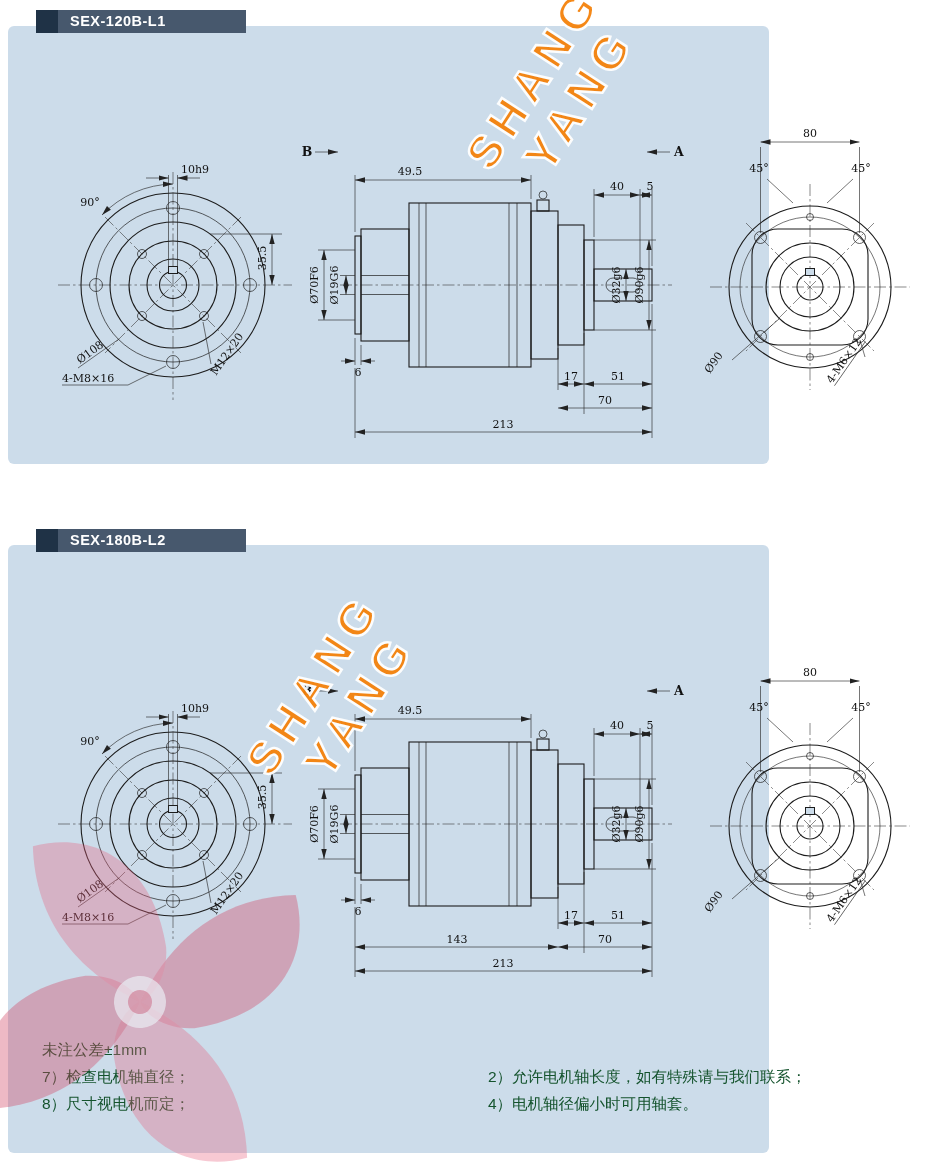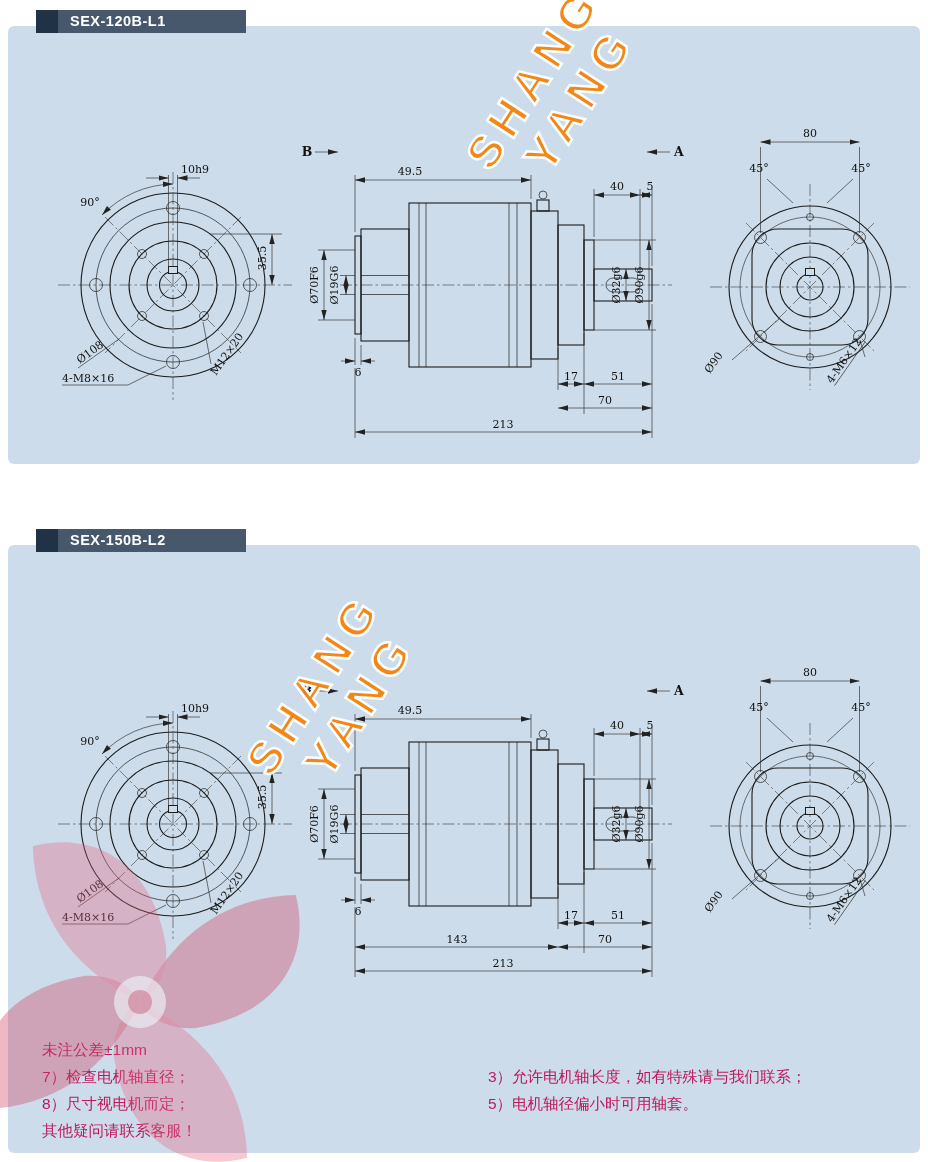--- a/index.html
+++ b/index.html
@@ -1,18 +1,18 @@
 <!DOCTYPE html>
 <html><head>
 <meta charset="utf-8">
 <style>
   html,body{margin:0;padding:0;}
   body{width:928px;height:1162px;background:#ffffff;position:relative;overflow:hidden;
        font-family:"Liberation Sans",sans-serif;}
-  .panel{position:absolute;left:8px;width:912px;background:#ccdcea;border-radius:6px;}
+  .panel{position:absolute;left:8px;width:761px;background:#ccdcea;border-radius:6px;}
   #panel-0{top:26px;height:438px;}
   #panel-1{top:545px;height:608px;}
   .title-bar{position:absolute;left:28px;top:-16px;display:flex;height:23px;z-index:4;}
   .tb-accent{width:22px;background:#1f3246;}
   .tb-main{background:#47586d;color:#fff;font-weight:bold;font-size:14.5px;line-height:23px;
            padding:0 16px 0 12px;letter-spacing:.5px;min-width:160px;}
   .drawing{position:absolute;left:2px;top:6px;width:908px;height:430px;}
   #panel-1 .drawing{top:26px;}
   #panel-0 .only-l2{display:none;}
 
@@ -20,21 +20,21 @@
   .ol{fill:none;stroke:#1c1c1c;stroke-width:1.1;}
   .olt{fill:none;stroke:#1c1c1c;stroke-width:0.7;}
   .tl{fill:none;stroke:#2b2b2b;stroke-width:0.65;}
   .cl{fill:none;stroke:#3a3a3a;stroke-width:0.6;stroke-dasharray:12 3 2.5 3;}
   .kw{fill:#ccdcea;stroke:#1c1c1c;stroke-width:1;}
   text.d{font-family:"DejaVu Serif",serif;font-size:11px;fill:#111;text-anchor:middle;}
   text.d.s{text-anchor:start;}
   text.d.big{font-size:12.5px;font-weight:bold;}
 
   .notes{position:absolute;left:34px;top:492px;display:grid;grid-template-columns:446px auto;
-         row-gap:1px;font-size:15.5px;color:#be185d;line-height:26px;z-index:3;}
+         row-gap:1px;font-size:15.5px;color:#14532d;line-height:26px;z-index:3;}
   .notes div{white-space:nowrap;}
 
   .wm{position:absolute;z-index:6;pointer-events:none;color:#f5820b;opacity:.95;
       font:800 46px "Liberation Sans",sans-serif;letter-spacing:8px;line-height:1.08;
       -webkit-text-stroke:2.5px #ffffff;transform:rotate(-57deg);text-align:left;}
   .wm .l2{display:block;margin-left:30px;}
   #wm-1{left:452px;top:42px;}
   #wm-2{left:232px;top:648px;}
   #logo-wm{position:absolute;left:-60px;top:812px;z-index:5;pointer-events:none;opacity:.62;}
 </style>
@@ -217,21 +217,21 @@
     <text class="d s" transform="rotate(-55 822 352)" x="822" y="352">4-M6×12</text>
     <line class="tl" transform="rotate(-55 822 352)" x1="822" y1="355" x2="876" y2="355"></line>
   </g>
 </svg>
 </div>
 </div>
 
 <div class="panel" id="panel-1">
   <div class="title-bar">
     <span class="tb-accent"></span>
-    <span class="tb-main">SEX-150B-L2</span>
+    <span class="tb-main">SEX-180B-L2</span>
   </div>
   <div class="drawing">
 <svg class="dwg" viewBox="0 0 908 430" width="908" height="430">
 
   <g>
     <line class="cl" x1="48" y1="253" x2="282" y2="253"></line>
     <line class="cl" x1="163" y1="140" x2="163" y2="368"></line>
     <line class="cl" x1="95" y1="185" x2="231" y2="321"></line>
     <line class="cl" x1="231" y1="185" x2="95" y2="321"></line>
     <circle class="ol" cx="163" cy="253" r="92"></circle>
@@ -389,24 +389,23 @@
     <text class="d s" transform="rotate(-55 822 352)" x="822" y="352">4-M6×12</text>
     <line class="tl" transform="rotate(-55 822 352)" x1="822" y1="355" x2="876" y2="355"></line>
   </g>
 </svg>
 </div>
 
   <div class="notes">
     <div>未注公差±1mm</div>
     <div></div>
     <div>7）检查电机轴直径；</div>
-    <div>3）允许电机轴长度，如有特殊请与我们联系；</div>
+    <div>2）允许电机轴长度，如有特殊请与我们联系；</div>
     <div>8）尺寸视电机而定；</div>
-    <div>5）电机轴径偏小时可用轴套。</div>
-    <div>其他疑问请联系客服！</div>
+    <div>4）电机轴径偏小时可用轴套。</div>
     <div></div>
   </div>
 </div>
 
 <div class="wm" id="wm-1">
   <span>SHANG</span>
   <span class="l2">YANG</span>
 </div>
 <div class="wm" id="wm-2">
   <span>SHANG</span>

